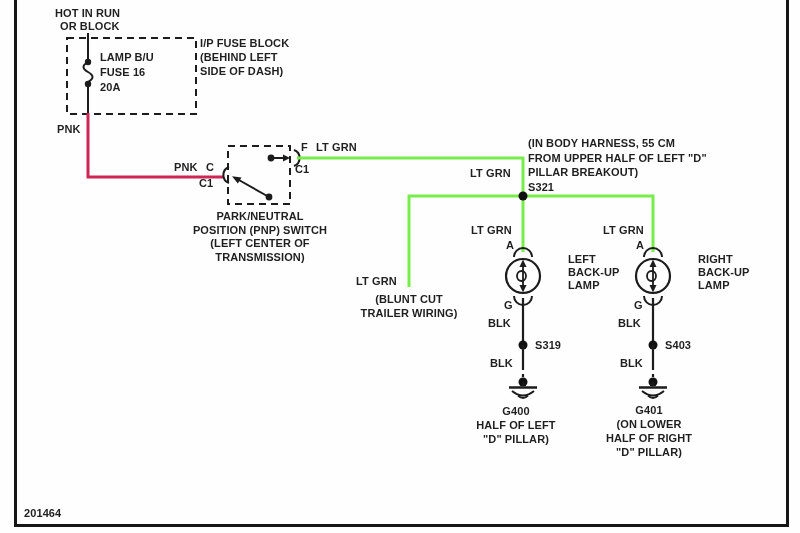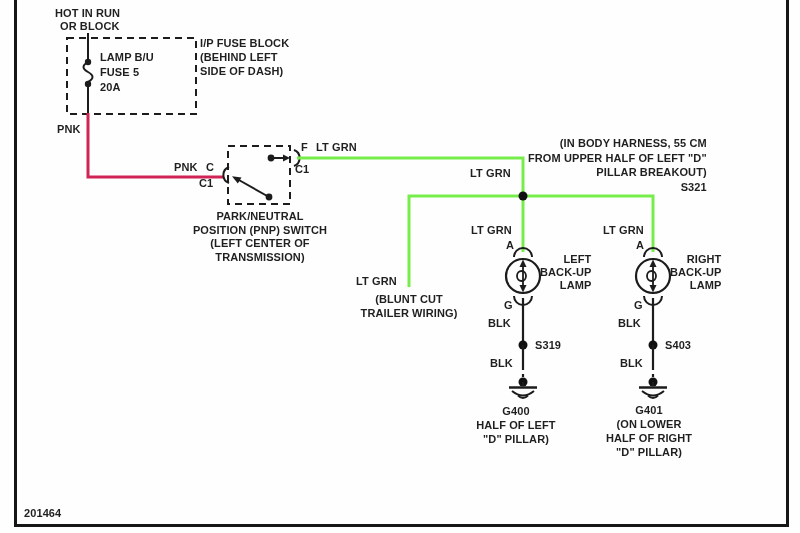--- a/index.html
+++ b/index.html
@@ -7,27 +7,27 @@
     position:relative;width:800px;height:533px;background:#fefefe;
     font-family:"Liberation Sans",sans-serif;overflow:hidden;
   }
   #frame{
     position:absolute;left:14px;top:0px;width:769px;height:524px;
     border-left:3px solid #161616;border-right:3px solid #161616;border-bottom:3px solid #161616;
   }
   svg{position:absolute;left:0;top:0;}
   .lbl{
     position:absolute;font-size:11px;font-weight:600;color:#1f1f1f;
-    line-height:12px;white-space:nowrap;letter-spacing:0.1px;text-align:right;
+    line-height:12px;white-space:nowrap;letter-spacing:0.1px;
   }
   .cblock{text-align:center;line-height:13.5px;}
   .cblock div{white-space:nowrap;}
   .lh14{line-height:14px;}
   .lh145{line-height:14.5px;}
-  .lh13{line-height:13px;}
+  .lh13{line-height:13px;padding-left:28px;}
 </style>
 </head>
 <body>
 
 <div id="page">
   <div id="frame"></div>
 
   <svg width="800" height="533" viewBox="0 0 800 533">
 
     <g>
@@ -99,21 +99,21 @@
         <line x1="639" y1="387.5" x2="667" y2="387.5" stroke="#1c1c1c" stroke-width="2.5"></line>
         <path d="M642,391 Q653,400 664,391" fill="none" stroke="#1c1c1c" stroke-width="2"></path>
         <path d="M648,395.5 Q653,400.5 658,395.5" fill="none" stroke="#1c1c1c" stroke-width="1.8"></path>
       </g>
     </g>
   </svg>
 
   <div class="lbl" style="left:55px;top:7px">HOT IN RUN</div>
   <div class="lbl" style="left:60px;top:20px">OR BLOCK</div>
   <div class="lbl" style="left:100px;top:51px">LAMP B/U</div>
-  <div class="lbl" style="left:100px;top:66px">FUSE 5</div>
+  <div class="lbl" style="left:100px;top:66px">FUSE 16</div>
   <div class="lbl" style="left:100px;top:81px">20A</div>
   <div class="lbl" style="left:200px;top:37px">I/P FUSE BLOCK</div>
   <div class="lbl" style="left:200px;top:51px">(BEHIND LEFT</div>
   <div class="lbl" style="left:200px;top:65px">SIDE OF DASH)</div>
   <div class="lbl" style="left:57px;top:123px">PNK</div>
 
   <div class="lbl" style="left:174px;top:161px">PNK</div>
   <div class="lbl" style="left:206px;top:161px">C</div>
   <div class="lbl" style="left:199px;top:177px">C1</div>
   <div class="lbl" style="left:301px;top:141px">F</div>

